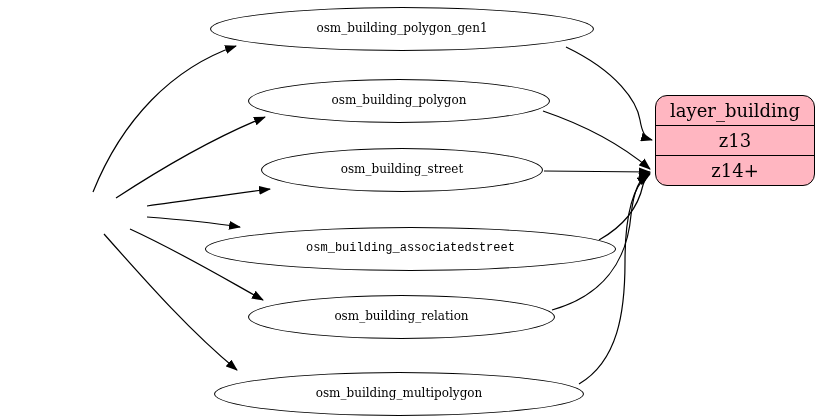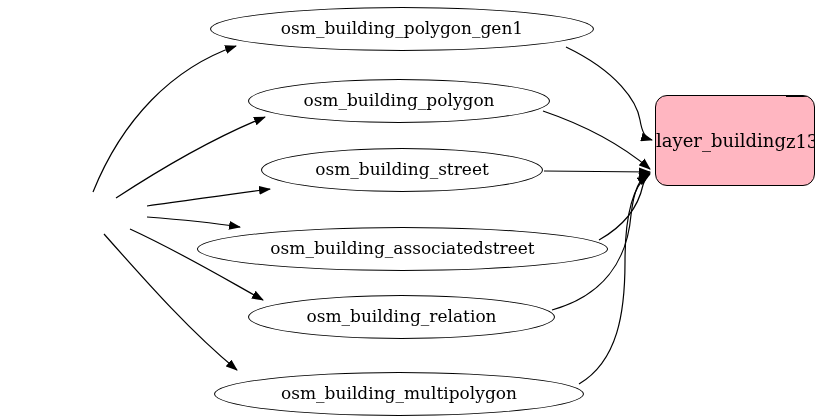--- a/index.html
+++ b/index.html
@@ -33,34 +33,34 @@
     align-items: center;
     justify-content: center;
     box-sizing: border-box;
   }
   .ellipse {
     border: 1px solid #000000;
     border-radius: 50%;
     background: #ffffff;
   }
   .node .lbl {
-    font-size: 17px;
+    font-size: 12px;
     color: #000000;
     white-space: nowrap;
     line-height: 1;
     padding-bottom: 2px;
   }
   .record {
     position: absolute;
     box-sizing: border-box;
     border: 1.5px solid #000000;
     border-radius: 12px;
     background: #ffb6c1;
     display: flex;
-    flex-direction: row;
+    flex-direction: column;
     overflow: hidden;
   }
   .record-row {
     flex: 1 1 0;
     display: flex;
     align-items: center;
     justify-content: center;
     font-size: 18px;
     color: #000000;
     white-space: nowrap;
@@ -100,30 +100,31 @@
   </div>
 
   <div class="node ellipse" style="left:261px; top:148px; width:282px; height:44px;">
     <span class="lbl">osm_building_street</span>
   </div>
 
   <div class="node ellipse" style="left:248px; top:79px; width:302px; height:44px;">
     <span class="lbl">osm_building_polygon</span>
   </div>
 
-  <div class="node ellipse" style="left:197px; top:227px; width:411px; height:44px;">
+  <div class="node ellipse" style="left:205px; top:227px; width:411px; height:44px;font-family:Liberation Mono, monospace;">
     <span class="lbl">osm_building_associatedstreet</span>
   </div>
 
   <div class="node ellipse" style="left:248px; top:295px; width:307px; height:44px;text-align:right;">
     <span class="lbl">osm_building_relation</span>
   </div>
 
   <div class="node ellipse" style="left:214px; top:372px; width:370px; height:44px;">
     <span class="lbl">osm_building_multipolygon</span>
   </div>
 
   <div class="record" style="left: 655px; top: 95px; width: 160px; height: 91px; background: rgb(255, 182, 193); border-color: rgb(0, 0, 0);">
     <div class="record-row">layer_building</div>
     <div class="record-row">z13</div>
+    <div class="record-row">z14+</div>
   </div>
 
 </div>
 
 </body></html>

